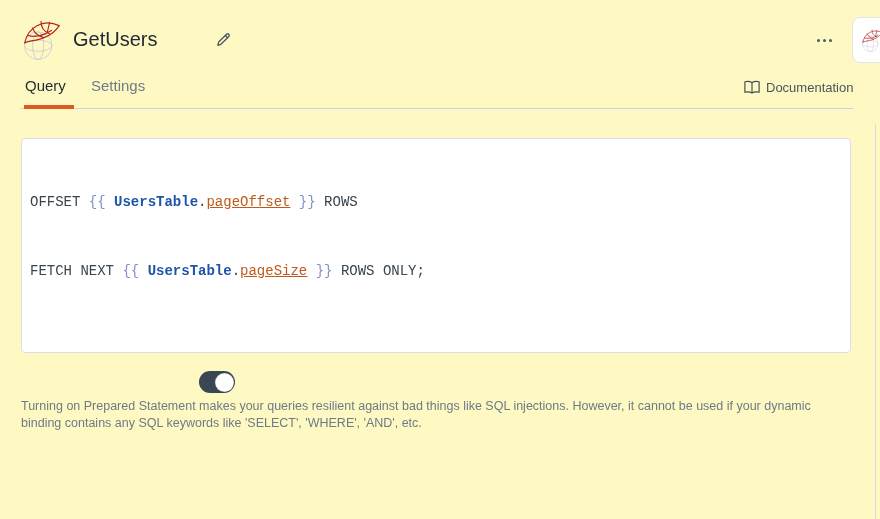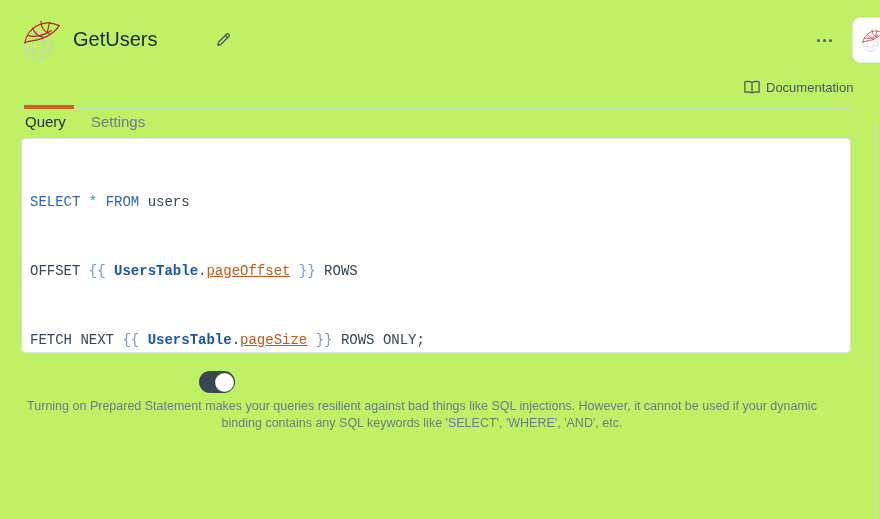--- a/index.html
+++ b/index.html
@@ -1,32 +1,32 @@
 <!DOCTYPE html>
 <html><head>
 <meta charset="utf-8">
 <style>
   html,body{margin:0;padding:0;background:#fff;}
-  .app{position:relative;width:880px;height:519px;background:#bef264;overflow:hidden;
+  .app{position:relative;width:880px;height:519px;background:#fef9c3;overflow:hidden;
        font-family:"Liberation Sans",sans-serif;-webkit-font-smoothing:antialiased;}
 
   
   .logo-main{position:absolute;left:20px;top:16px;width:42px;height:46px;}
   .page-title{position:absolute;left:73px;top:28px;margin:0;font-size:20px;font-weight:400;color:#212b36;}
   .edit-btn{position:absolute;left:211px;top:29px;width:24px;height:24px;background:none;border:none;padding:0;cursor:pointer;}
   .edit-btn svg{width:19px;height:19px;}
   .more-btn{position:absolute;left:810px;top:31px;width:28px;height:18px;background:none;border:none;
             display:flex;align-items:center;justify-content:center;gap:3px;cursor:pointer;padding:0;}
   .more-btn .dot{width:3px;height:3px;border-radius:50%;background:#4e5a66;}
   .ds-card{position:absolute;left:852px;top:17px;width:46px;height:46px;border:1px solid #e0e5ea;
            border-radius:8px;background:#fff;display:flex;align-items:center;box-sizing:border-box;padding-left:7px;cursor:pointer;}
   .ds-card svg{width:24px;height:26px;}
 
   
-  .tab{position:absolute;top:77px;font-size:15px;cursor:pointer;margin-top:36px;}
+  .tab{position:absolute;top:77px;font-size:15px;cursor:pointer;}
   .tab-query{left:25px;color:#1f2b36;}
   .tab-settings{left:91px;color:#6e7b88;}
   .tab-underline{position:absolute;left:24px;top:105px;width:50px;height:4px;background:#DC5B25;z-index:2;}
   .tab-divider{position:absolute;left:20px;top:108px;width:833px;height:1px;background:#ccd5dd;}
   .doc-link{position:absolute;left:744px;top:80px;display:flex;gap:6px;
             font-size:13px;color:#49545f;cursor:pointer;text-decoration:none;}
   .doc-link svg{width:16px;height:15px;}
 
   
   .code-editor{position:absolute;left:21px;top:138px;width:830px;height:215px;border:1px solid #d8dfe8;
@@ -38,21 +38,21 @@
   .tk-br{color:#7E90C6;}
   .tk-en{color:#1D54A8;font-weight:bold;}
   .tk-pr{color:#C05A1C;text-decoration:underline;}
 
   
   .ps-label{position:absolute;left:21px;top:372px;font-size:15px;color:#3a4753;}
   .toggle{position:absolute;left:199px;top:371px;width:36px;height:22px;border-radius:11px;
           background:#3B4654;cursor:pointer;}
   .toggle .knob{position:absolute;top:1.5px;right:1.5px;width:19px;height:19px;border-radius:50%;
                 background:#fff;box-shadow:inset 0 0 0 0.5px rgba(0,0,0,0.18);}
-  .help{position:absolute;left:21px;top:398px;width:802px;margin:0;font-size:12.5px;line-height:16.5px;color:#6d7a87;text-align:center;}
+  .help{position:absolute;left:21px;top:398px;width:802px;margin:0;font-size:12.5px;line-height:16.5px;color:#6d7a87;}
 
   
   .right-vline{position:absolute;left:875px;top:124px;width:1px;height:395px;background:#d5dbe2;}
 
   .svg-defs{position:absolute;width:0;height:0;overflow:hidden;}
 </style>
 </head>
 <body>
 
 <svg class="svg-defs" aria-hidden="true">
@@ -107,21 +107,20 @@
 
   <a class="doc-link">
     <svg viewBox="0 0 18 16">
       <path d="M1 1.6 C3.6 0.9 6.6 1.1 9 2.3 C11.4 1.1 14.4 0.9 17 1.6 V13.4 C14.4 12.7 11.4 12.9 9 14.1 C6.6 12.9 3.6 12.7 1 13.4 Z" fill="none" stroke="#3f4b57" stroke-width="1.3" stroke-linejoin="round"></path>
       <line x1="9" y1="2.3" x2="9" y2="14.1" stroke="#3f4b57" stroke-width="1.3"></line>
     </svg>
     <span>Documentation</span>
   </a>
 
   <div class="code-editor">
-    <div class="code-line"><span class="tk-kw">SELECT</span><span> </span><span class="tk-op">*</span><span> </span><span class="tk-kw">FROM</span><span> users</span></div>
     <div class="code-line"><span>OFFSET </span><span class="tk-br">{{ </span><span class="tk-en">UsersTable</span><span>.</span><span class="tk-pr">pageOffset</span><span class="tk-br"> }}</span><span> ROWS</span></div>
     <div class="code-line"><span>FETCH NEXT </span><span class="tk-br">{{ </span><span class="tk-en">UsersTable</span><span>.</span><span class="tk-pr">pageSize</span><span class="tk-br"> }}</span><span> ROWS ONLY;</span></div>
   </div>
 
   <div class="toggle">
     <div class="knob"></div>
   </div>
   <p class="help">Turning on Prepared Statement makes your queries resilient against bad things like SQL injections. However, it cannot be used if your dynamic binding contains any SQL keywords like 'SELECT', 'WHERE', 'AND', etc.</p>
 
   <div class="right-vline"></div>

